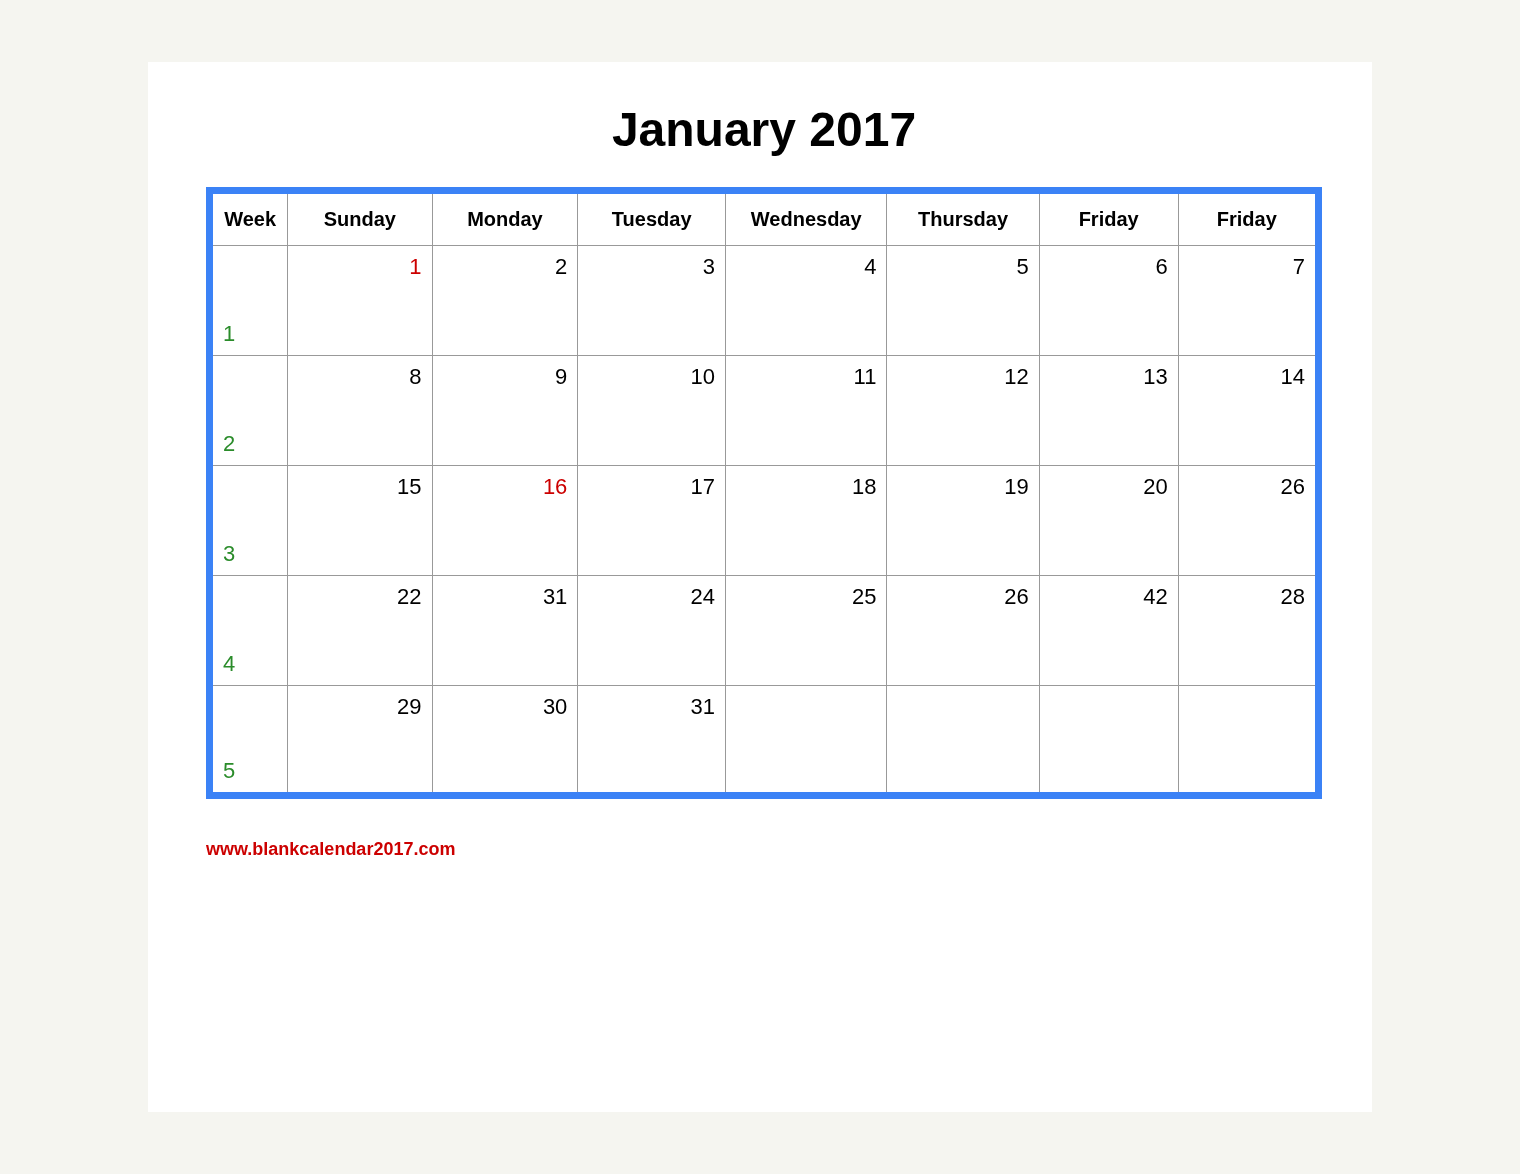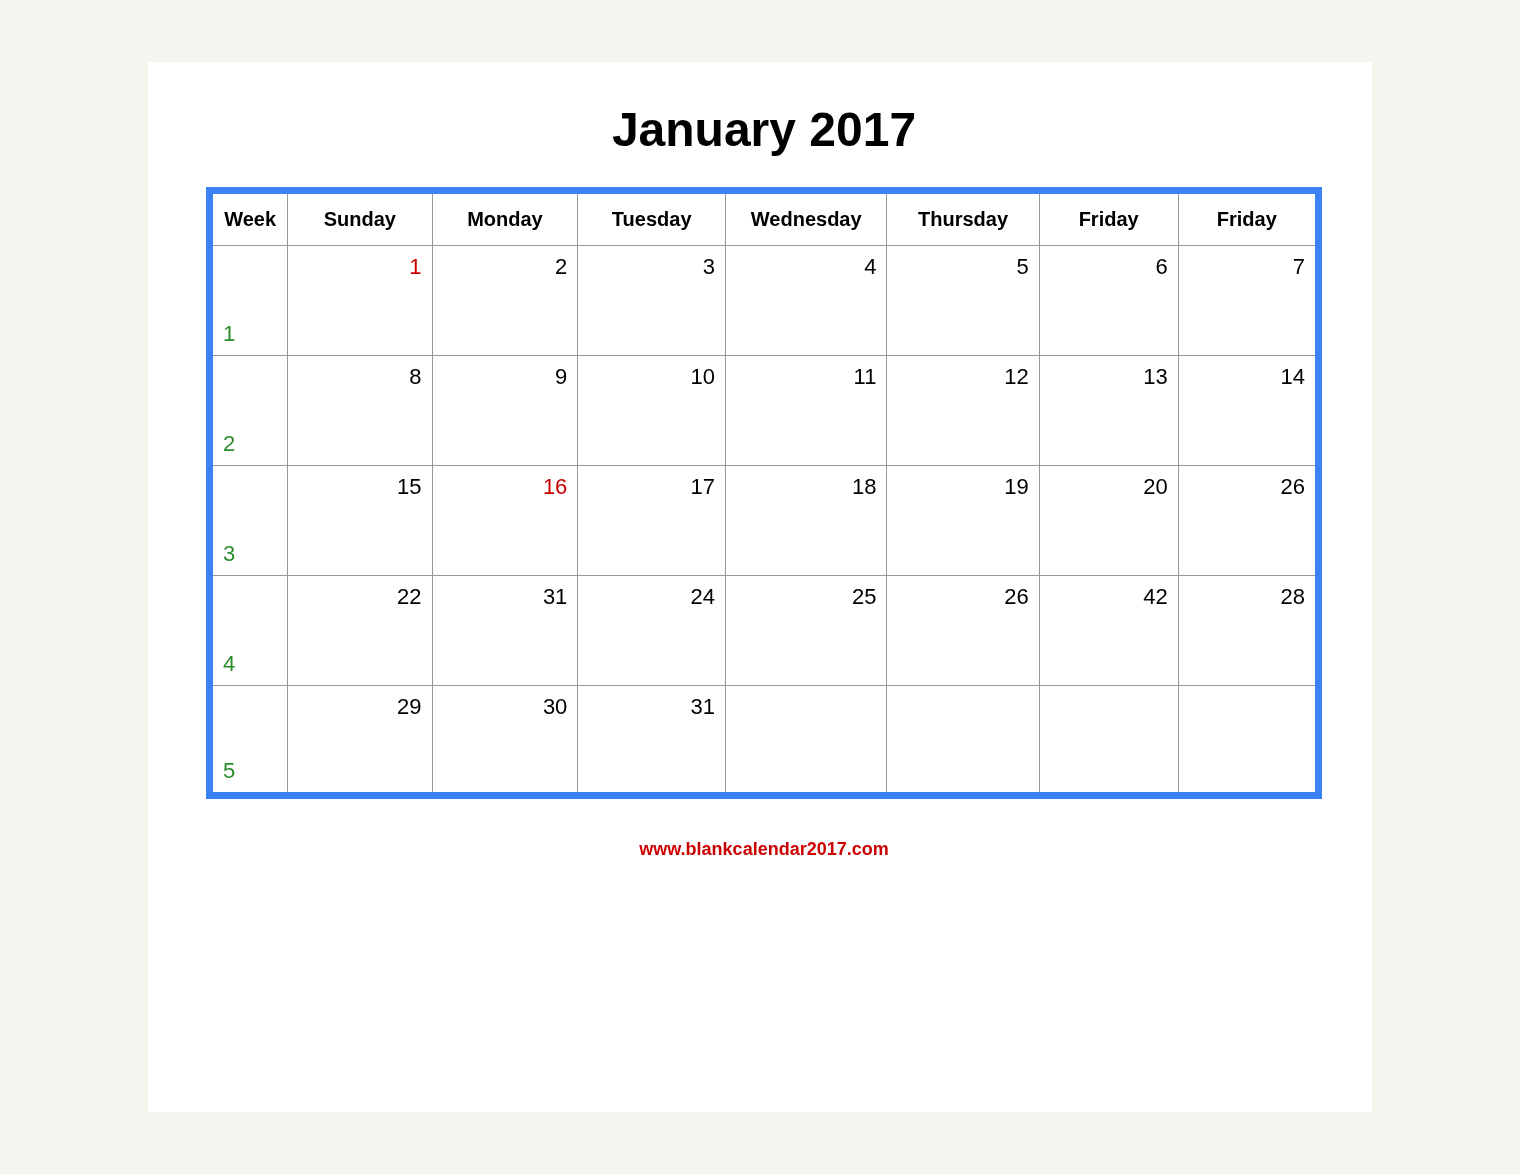--- a/index.html
+++ b/index.html
@@ -85,21 +85,21 @@
 
     .day-cell.red {
       color: #cc0000;
     }
 
     .day-cell.empty {
       background: white;
     }
 
     .footer-link {
-      text-align: center;
+      text-align: left;
       margin-top: 40px;
       font-size: 18px;
       color: #cc0000;
       font-weight: bold;
     }
   </style>
 </head>
 <body>
 
 <div class="calendar-container">

